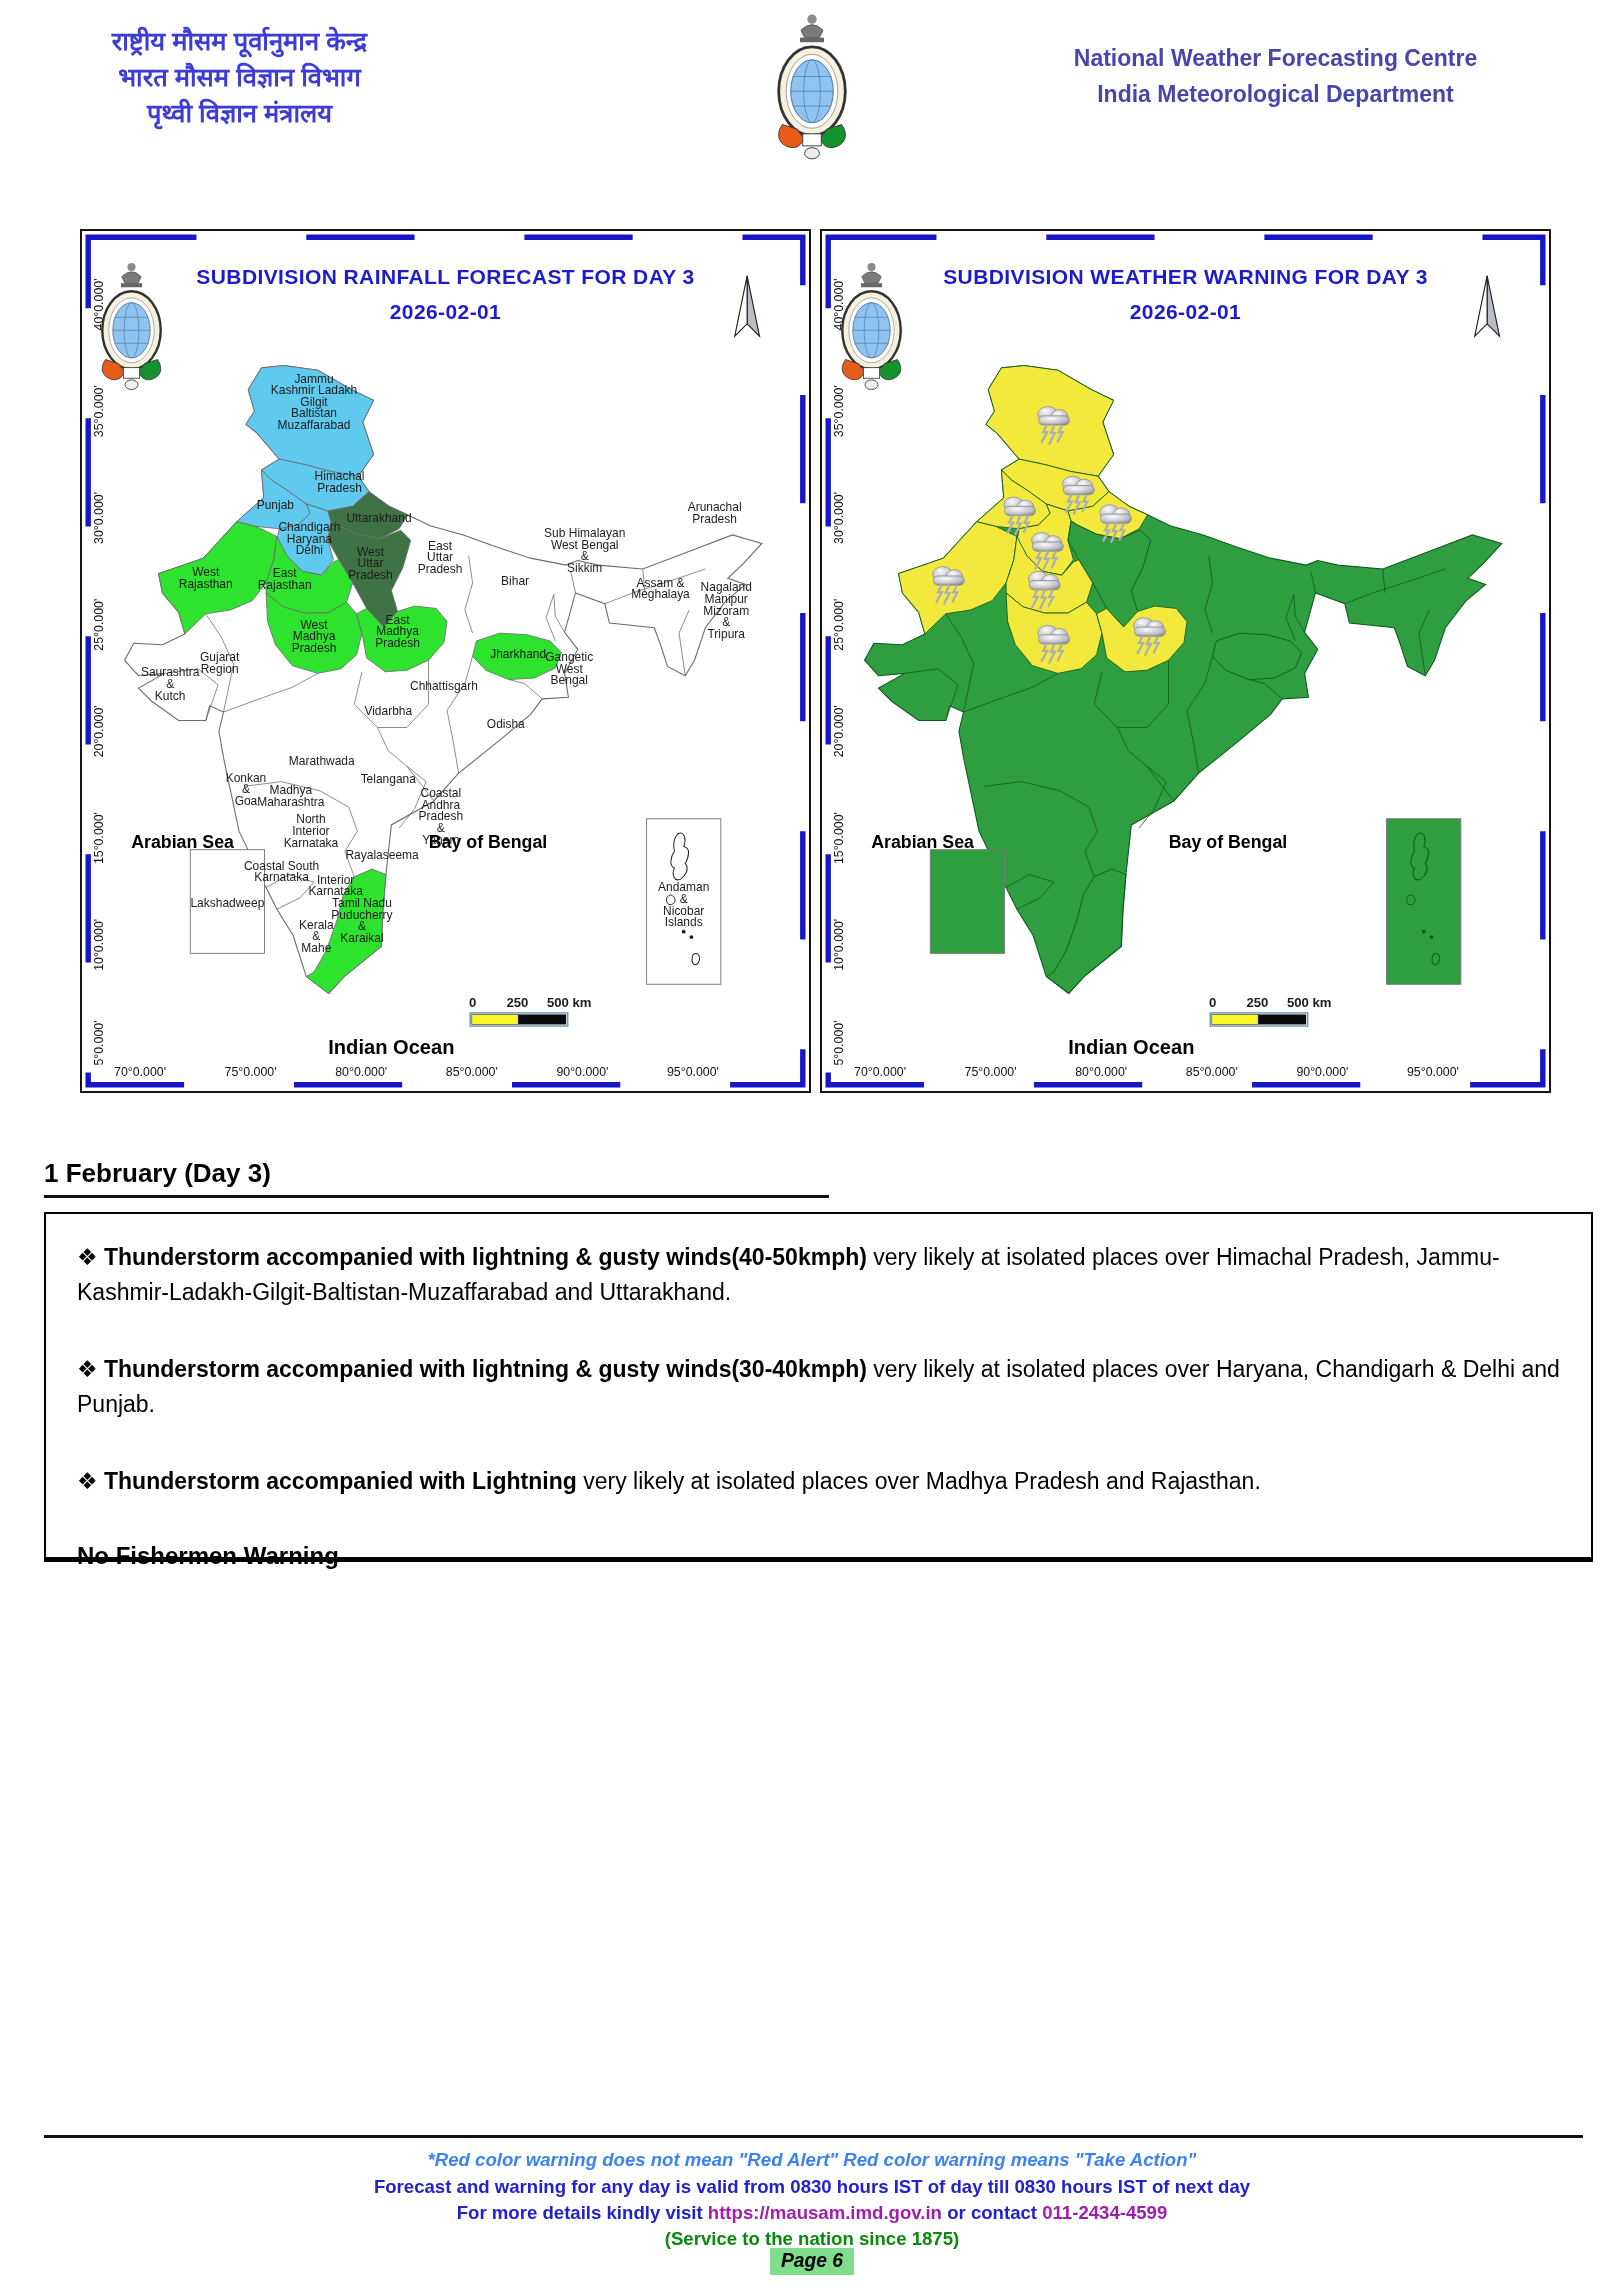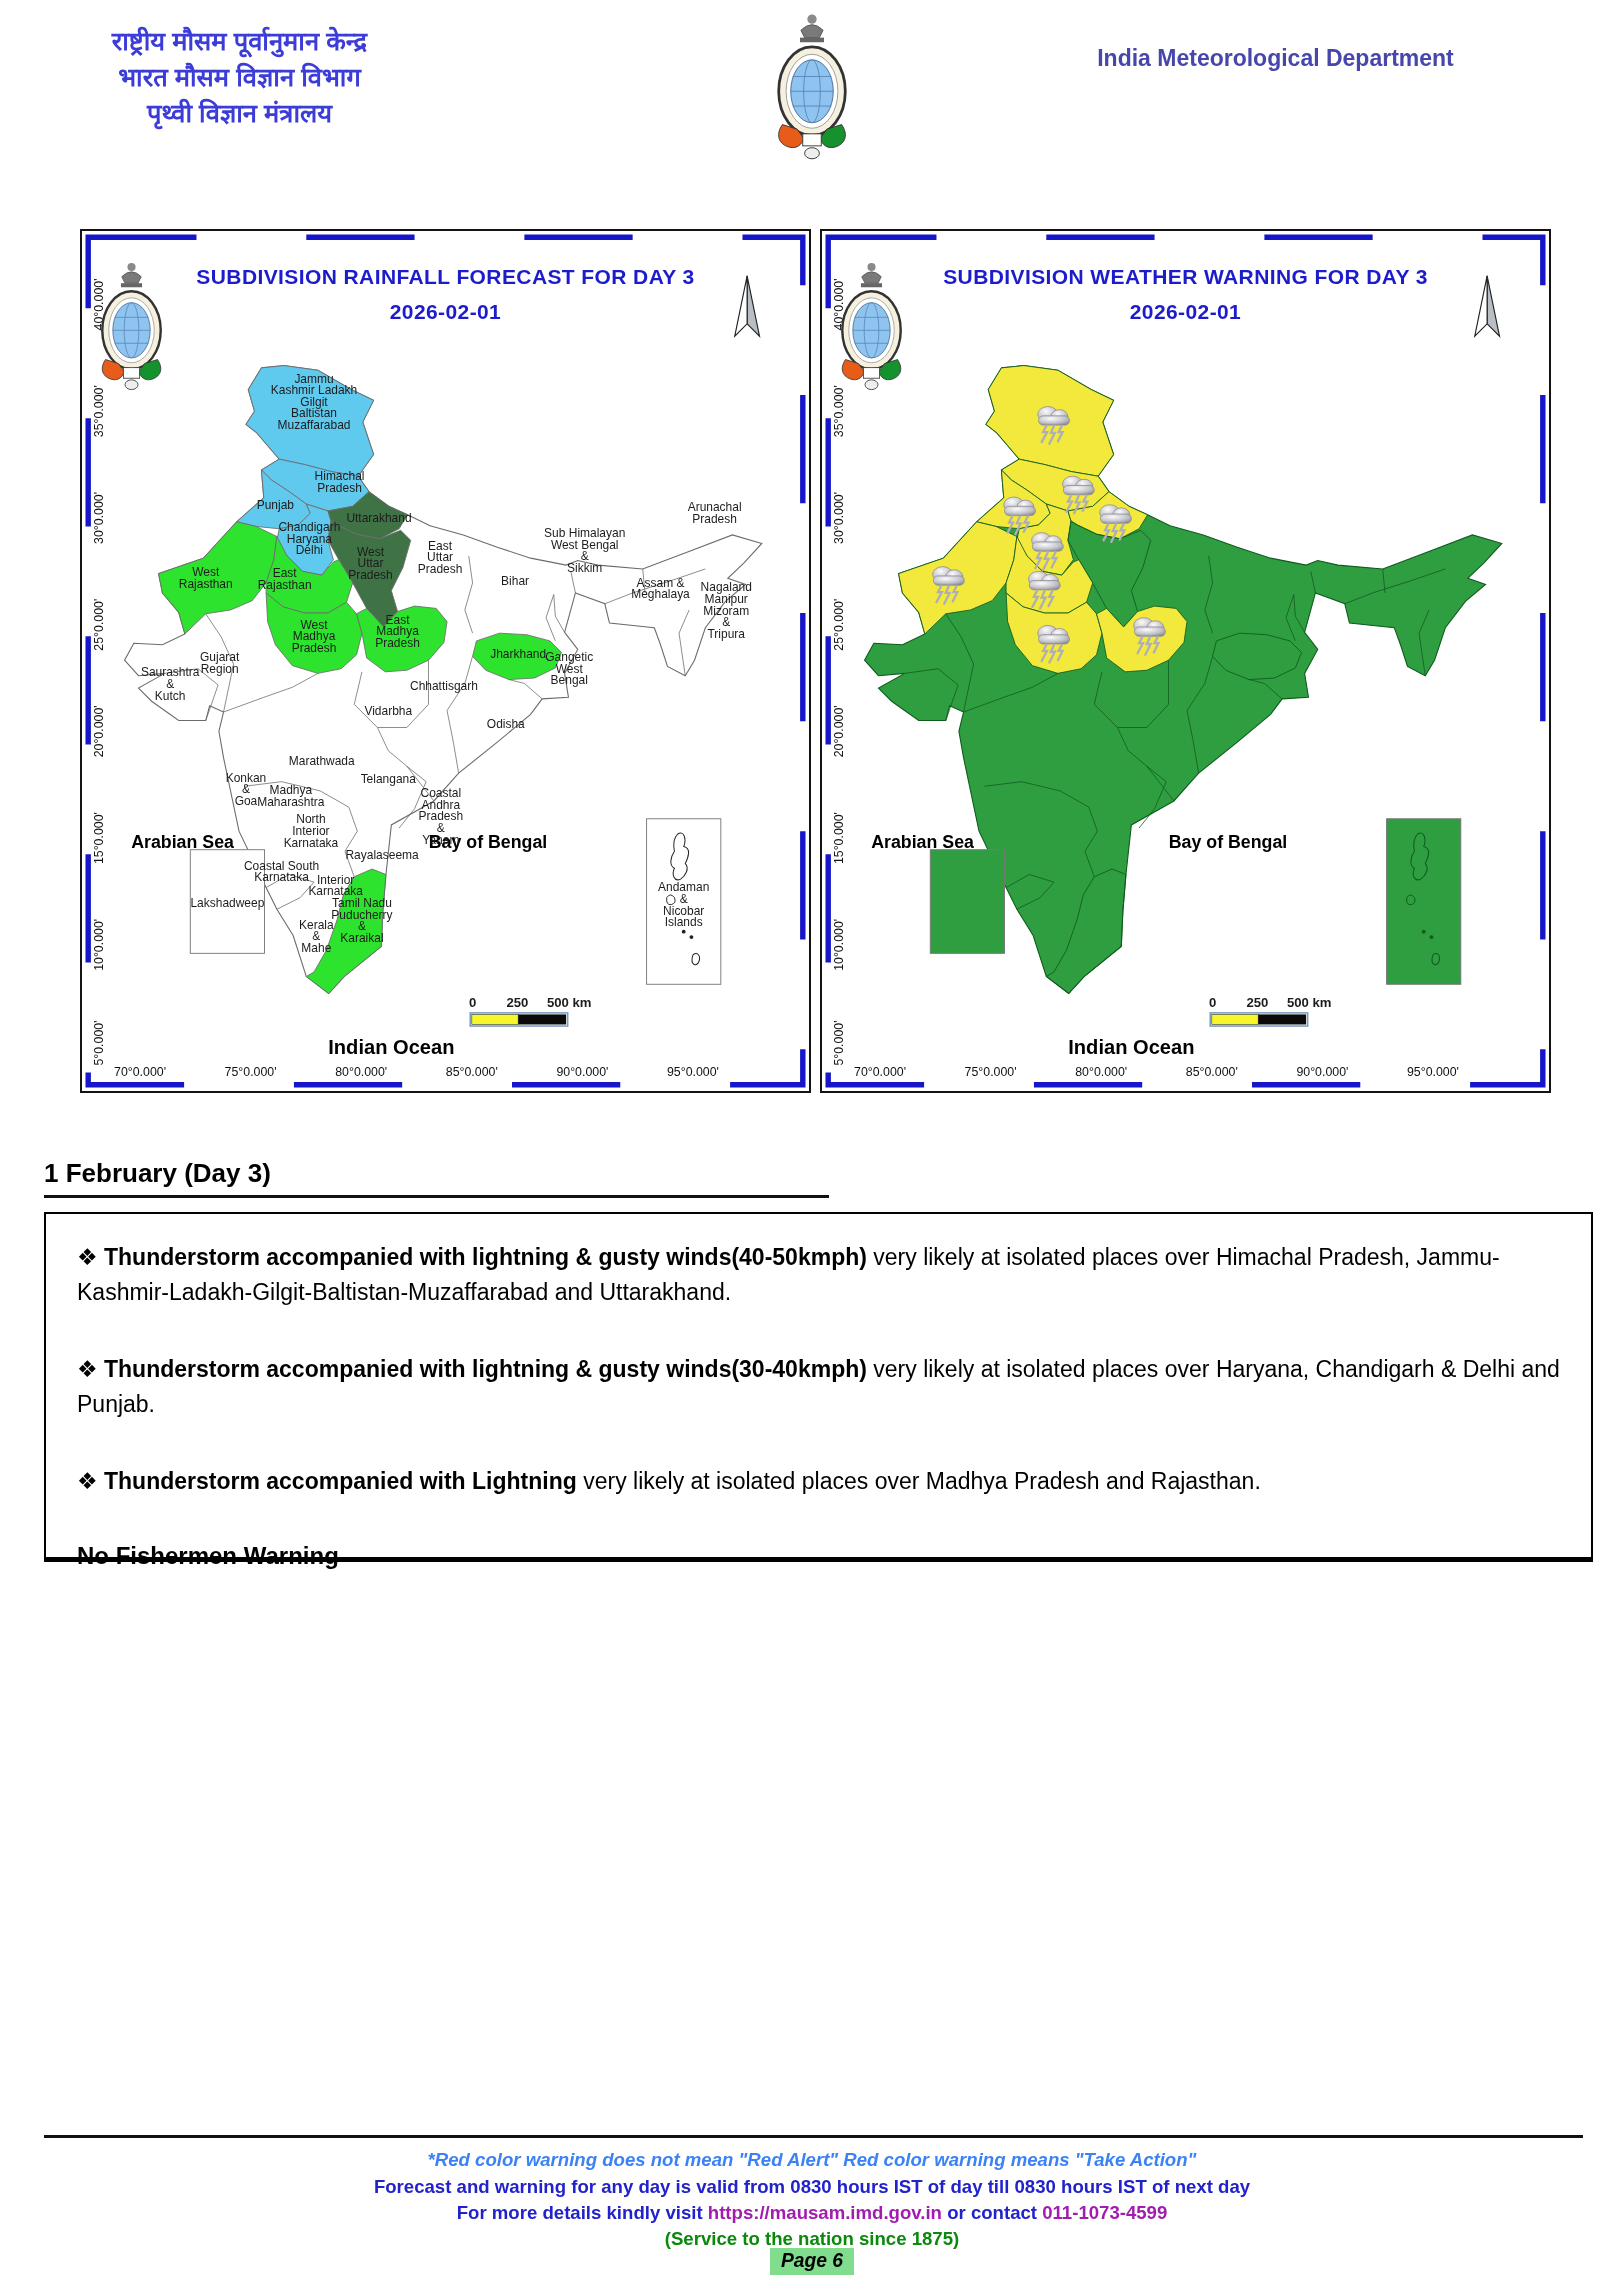--- a/index.html
+++ b/index.html
@@ -59,20 +59,21 @@
         <ellipse cx="40" cy="88" rx="9" ry="34" fill="none" stroke="#5a87b8"></ellipse>
         <line x1="19" y1="72" x2="61" y2="72" stroke="#5a87b8"></line>
         <line x1="17" y1="88" x2="63" y2="88" stroke="#5a87b8"></line>
         <line x1="19" y1="104" x2="61" y2="104" stroke="#5a87b8"></line>
         <path d="M8,124 c-7,10 -5,20 6,24 c9,3 15,-2 17,-9 l-7,-10 z" fill="#e85c1a" stroke="#333"></path>
         <path d="M72,124 c7,10 5,20 -6,24 c-9,3 -15,-2 -17,-9 l7,-10 z" fill="#15922d" stroke="#333"></path>
         <rect x="30" y="134" width="20" height="13" fill="#fff" stroke="#333"></rect>
         <ellipse cx="40" cy="155" rx="8" ry="6" fill="#eee" stroke="#333"></ellipse>
       </svg></div>
   <div class="hdr-eng">
+    <div>National Weather Forecasting Centre</div>
     <div>India Meteorological Department</div>
   </div>
 
   <section class="panel" id="panel-left">
     <div class="map-title">
       <div class="t1">SUBDIVISION RAINFALL FORECAST FOR DAY 3</div>
       <div class="t2">2026-02-01</div>
     </div>
   <svg viewBox="0 0 940 1112" width="727" height="860" class="map">
         <defs>
@@ -395,20 +396,20 @@
       <p><b>❖ Thunderstorm accompanied with lightning &amp; gusty winds(40-50kmph)</b> very likely at isolated places over Himachal Pradesh, Jammu-Kashmir-Ladakh-Gilgit-Baltistan-Muzaffarabad and Uttarakhand.</p>
       <p><b>❖ Thunderstorm accompanied with lightning &amp; gusty winds(30-40kmph)</b> very likely at isolated places over Haryana, Chandigarh &amp; Delhi and Punjab.</p>
       <p><b>❖ Thunderstorm accompanied with Lightning</b> very likely at isolated places over Madhya Pradesh and Rajasthan.</p>
       <div class="fc-nfw">No Fishermen Warning</div>
     </div>
 
   <div class="foot-rule"></div>
   <div class="foot-line fl1">*Red color warning does not mean "Red Alert" Red color warning means "Take Action"</div>
   <div class="foot-line fl2">Forecast and warning for any day is valid from 0830 hours IST of day till 0830 hours IST of next day</div>
   <div class="foot-line fl3">
-    <span>For more details kindly visit </span><span class="red">https://mausam.imd.gov.in</span><span> or contact </span><span class="red">011-1073-4599</span>
+    <span>For more details kindly visit </span><span class="red">https://mausam.imd.gov.in</span><span> or contact </span><span class="red">011-2434-4599</span>
   </div>
   <div class="foot-line fl4">(Service to the nation since 1875)</div>
   <div class="page-badge">
     <span>Page 6</span>
   </div>
 </div>
 
 
 </body></html>

